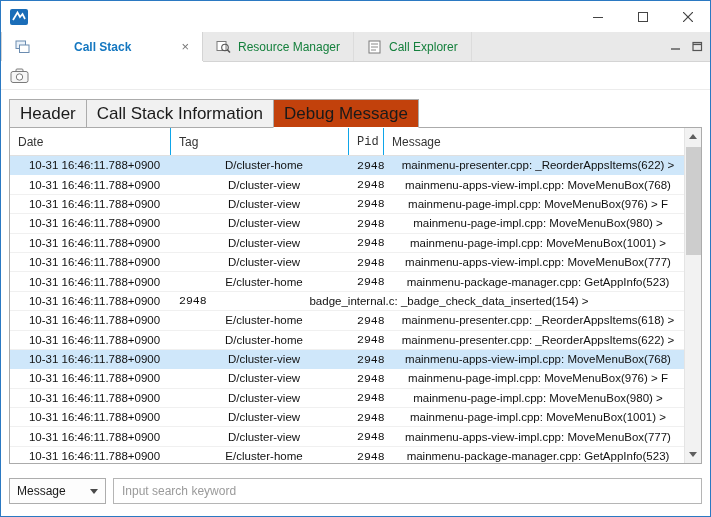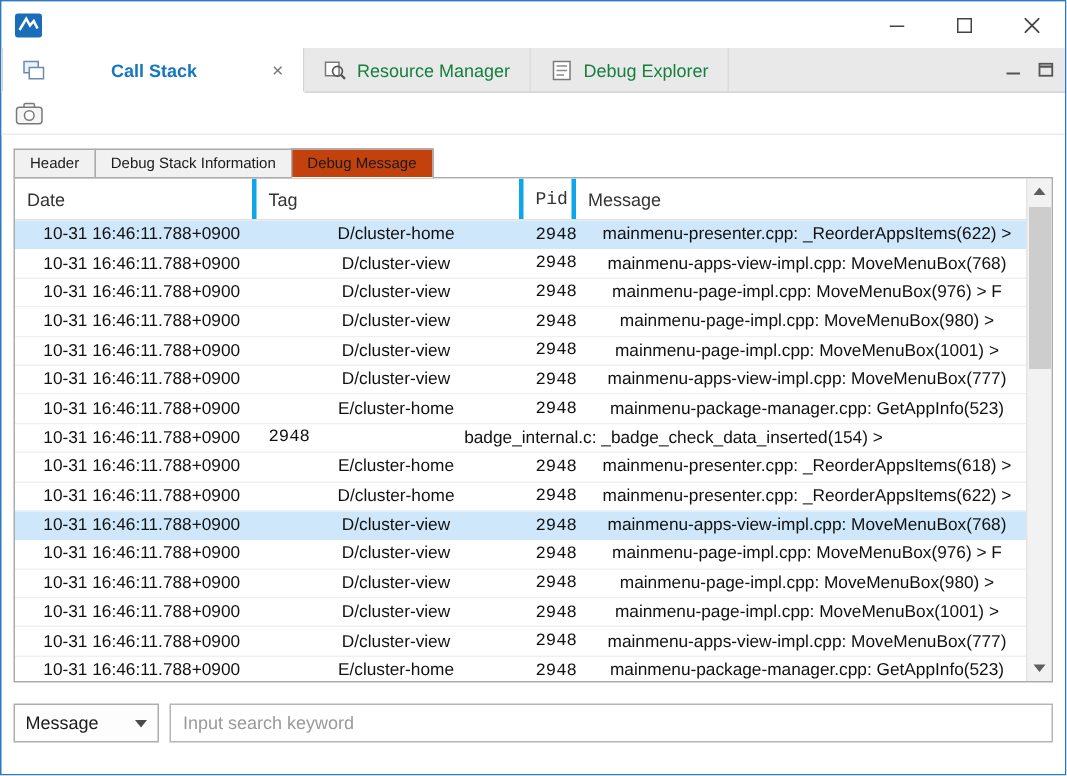--- a/index.html
+++ b/index.html
@@ -26,27 +26,27 @@
     border-left:1px solid #d4d4d4; border-right:1px solid #d4d4d4;
     box-shadow:0 1px 0 0 #fff; position:relative; z-index:1;gap:44px;
   }
   .tab-close { font-weight:normal; color:#777; font-size:13px; margin-left:6px; line-height:1; }
   .tabstrip-spacer { flex:1; }
   .panel-btn { width:18px; display:flex; align-items:center; justify-content:center; margin-right:4px; }
   
   .toolbar { height:28px; display:flex; align-items:center; padding-left:9px; border-bottom:1px solid #ececec; background:#fff; }
   
   .subtabs { display:flex; margin:9px 8px -1px 8px; position:relative; z-index:2; }
-  .subtab { border:1px solid #ababab; margin-right:-1px; background:#f1f1f1; padding:4px 10px 3px; font-size:10px; color:#1a1a1a; white-space:nowrap; }
+  .subtab { border:1px solid #ababab; margin-right:-1px; background:#f1f1f1; padding:4px 10px 3px; font-size:17px; color:#1a1a1a; white-space:nowrap; }
   .subtab.active { background:#c2410c; border-bottom-color:#fff; }
   
   .table-panel { margin:0 8px; height:337px; border:1px solid #ababab; position:relative; z-index:1; display:flex; background:#fff; overflow:hidden; }
   .table-main { flex:1; overflow:hidden; display:flex; flex-direction:column; }
   .thead { display:flex; height:28px; flex:0 0 28px; align-items:stretch; border-bottom:1px solid #e0e0e0; font-size:12px; color:#333; background:#fff; }
-  .th { display:flex; align-items:center; padding-left:8px; border-right:3px solid #0ea5e9; }
+  .th { display:flex; align-items:center; padding-left:8px; border-right:1px solid #0ea5e9; }
   .th.c-msg { border-right:none; }
   .c-date { width:161px; flex:0 0 161px; }
   .c-tag  { width:178px; flex:0 0 178px; }
   .c-pid  { width:35px;  flex:0 0 35px;font-family:Liberation Mono, monospace; }
   .c-msg  { flex:1 1 auto; min-width:0; }
   .tbody { flex:1; overflow:hidden;text-align:center; }
   .row { display:flex; height:19.4px; align-items:center; font-size:11.5px; color:#111; border-bottom:1px solid #f0f0f0; background:#fff; }
   .row.selected { background:#cfe7fa; border-bottom-color:#cfe7fa; }
   .cell { padding-left:8px; white-space:nowrap; overflow:hidden; }
   
@@ -119,21 +119,21 @@
     </div>
     <div class="tab">
       <span class="icon16">
         <svg width="15" height="14">
           <rect x="2" y="1" width="11" height="12" fill="#fff" stroke="#7a7a7a"></rect>
           <line x1="4" y1="4" x2="11" y2="4" stroke="#8a8a8a"></line>
           <line x1="4" y1="7" x2="11" y2="7" stroke="#8a8a8a"></line>
           <line x1="4" y1="10" x2="9" y2="10" stroke="#8a8a8a"></line>
         </svg>
       </span>
-      <span>Debug Explorer</span>
+      <span>Call Explorer</span>
     </div>
     <span class="tabstrip-spacer"></span>
     <span class="panel-btn">
       <svg width="11" height="11">
           <line x1="1" y1="8" x2="10" y2="8" stroke="#555" stroke-width="1.4"></line>
         </svg>
     </span>
     <span class="panel-btn">
       <svg width="11" height="11">
           <rect x="1" y="1.5" width="8.5" height="8" fill="none" stroke="#555" stroke-width="1.2"></rect>
@@ -150,21 +150,21 @@
         <circle cx="9.5" cy="9" r="3.2" fill="#fff" stroke="#7a7a7a"></circle>
       </svg>
     </span>
   </div>
 
   <div class="subtabs">
     <div class="subtab">
       <span>Header</span>
     </div>
     <div class="subtab">
-      <span>Debug Stack Information</span>
+      <span>Call Stack Information</span>
     </div>
     <div class="subtab active">
       <span>Debug Message</span>
     </div>
   </div>
 
   <div class="table-panel">
     <div class="table-main">
       <div class="thead">
         <div class="th c-date">Date</div>

